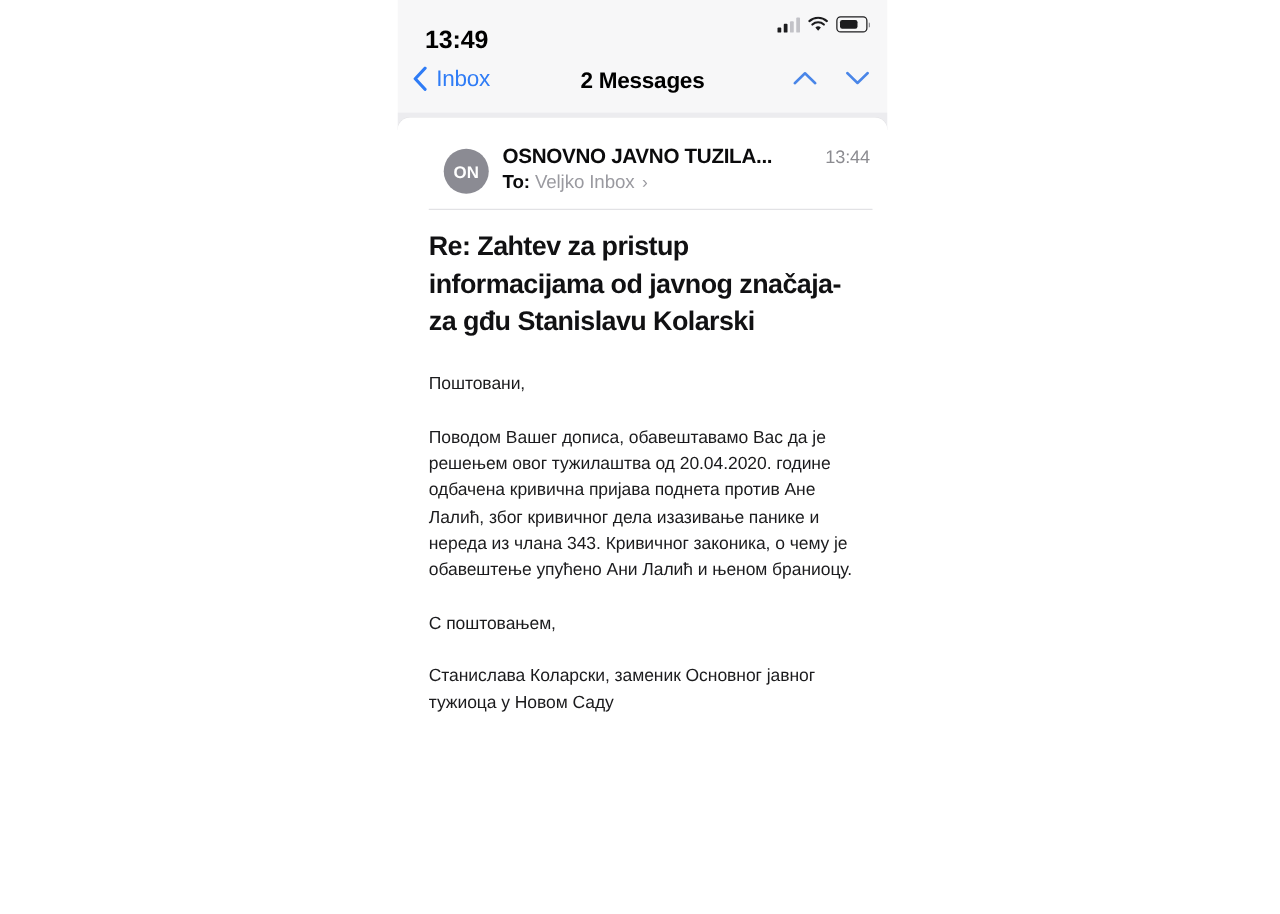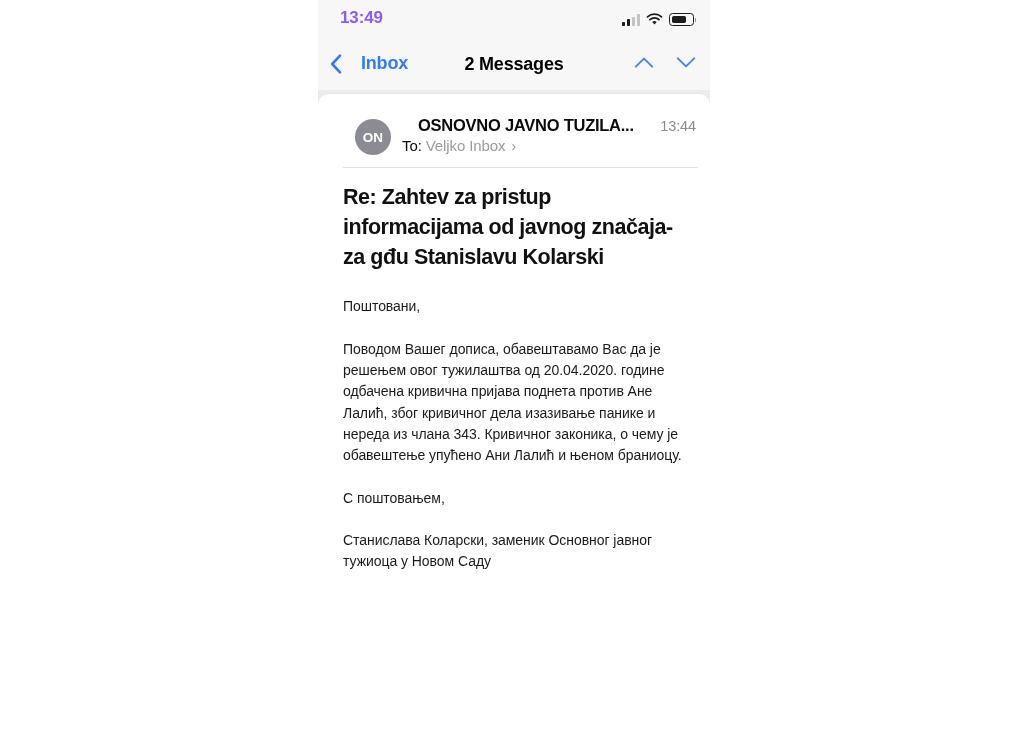--- a/index.html
+++ b/index.html
@@ -29,24 +29,24 @@
 
   
   .status-bar {
     position: relative;
     height: 44px;
     background: #f7f7f8;
   }
   .status-time {
     position: absolute;
     left: 22px;
-    top: 8px;
-    font-size: 17px;
+    top: 21px;
+    font-size: 20px;
     font-weight: 700;
-    color: #8b5cf6;
+    color: #000000;
     letter-spacing: -0.1px;
   }
   .status-right {
     position: absolute;
     right: 16px;
     top: 13px;
     display: flex;
     align-items: center;
     gap: 6px;
   }
@@ -101,24 +101,23 @@
   .nav-bar {
     position: relative;
     height: 46px;
     background: #f7f7f8;
   }
   .nav-back {
     position: absolute;
     left: 12px;
     top: 9px;
     display: flex;
-    align-items: flex-end;
-    gap: 19px;
+    align-items: flex-start;
+    gap: 7px;
     cursor: pointer;
-    font-weight: bold;
   }
   .chevron-left {
     width: 12px; height: 20px; display:block;
   }
   .nav-back-label {
     font-size: 18px;
     color: #2f7cf6;
     letter-spacing: -0.2px;
   }
   .nav-title {
@@ -190,21 +189,20 @@
   }
   .sender-text {
     margin-left: 11px;
     flex: 1 1 auto;
     min-width: 0;
   }
   .sender-line-1 {
     display: flex;
     align-items: baseline;
     justify-content: space-between;
-    margin-left: 16px;
   }
   .sender-name {
     font-size: 16.5px;
     font-weight: 700;
     color: #0b0b0c;
     letter-spacing: -0.25px;
     white-space: nowrap;
     overflow: hidden;
   }
   .sender-time {
@@ -215,21 +213,21 @@
     letter-spacing: -0.1px;
   }
   .sender-line-2 {
     margin-top: 2px;
     font-size: 15px;
     letter-spacing: -0.1px;
     display: flex;
     align-items: baseline;
     gap: 4px;
   }
-  .to-label { color: #0b0b0c; font-weight: 400; }
+  .to-label { color: #0b0b0c; font-weight: 700; }
   .to-value { color: #9a9aa0; }
   .to-chevron {
     color: #9a9aa0;
     font-size: 14px;
     margin-left: 2px;
   }
 
   .hairline {
     height: 1px;
     background: #e2e2e5;

